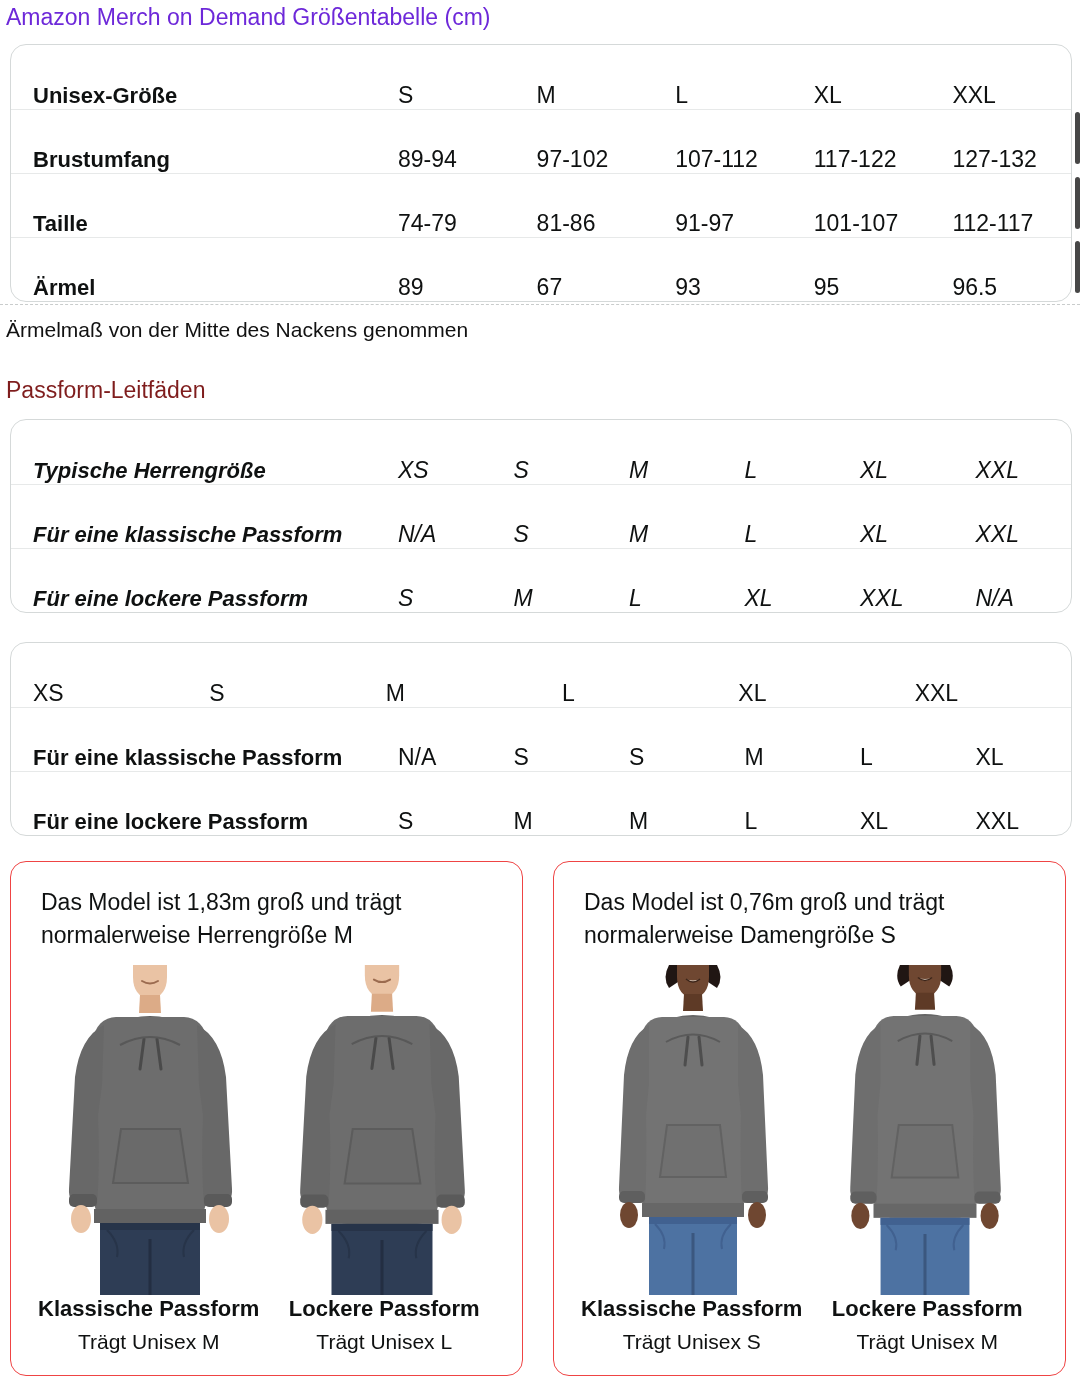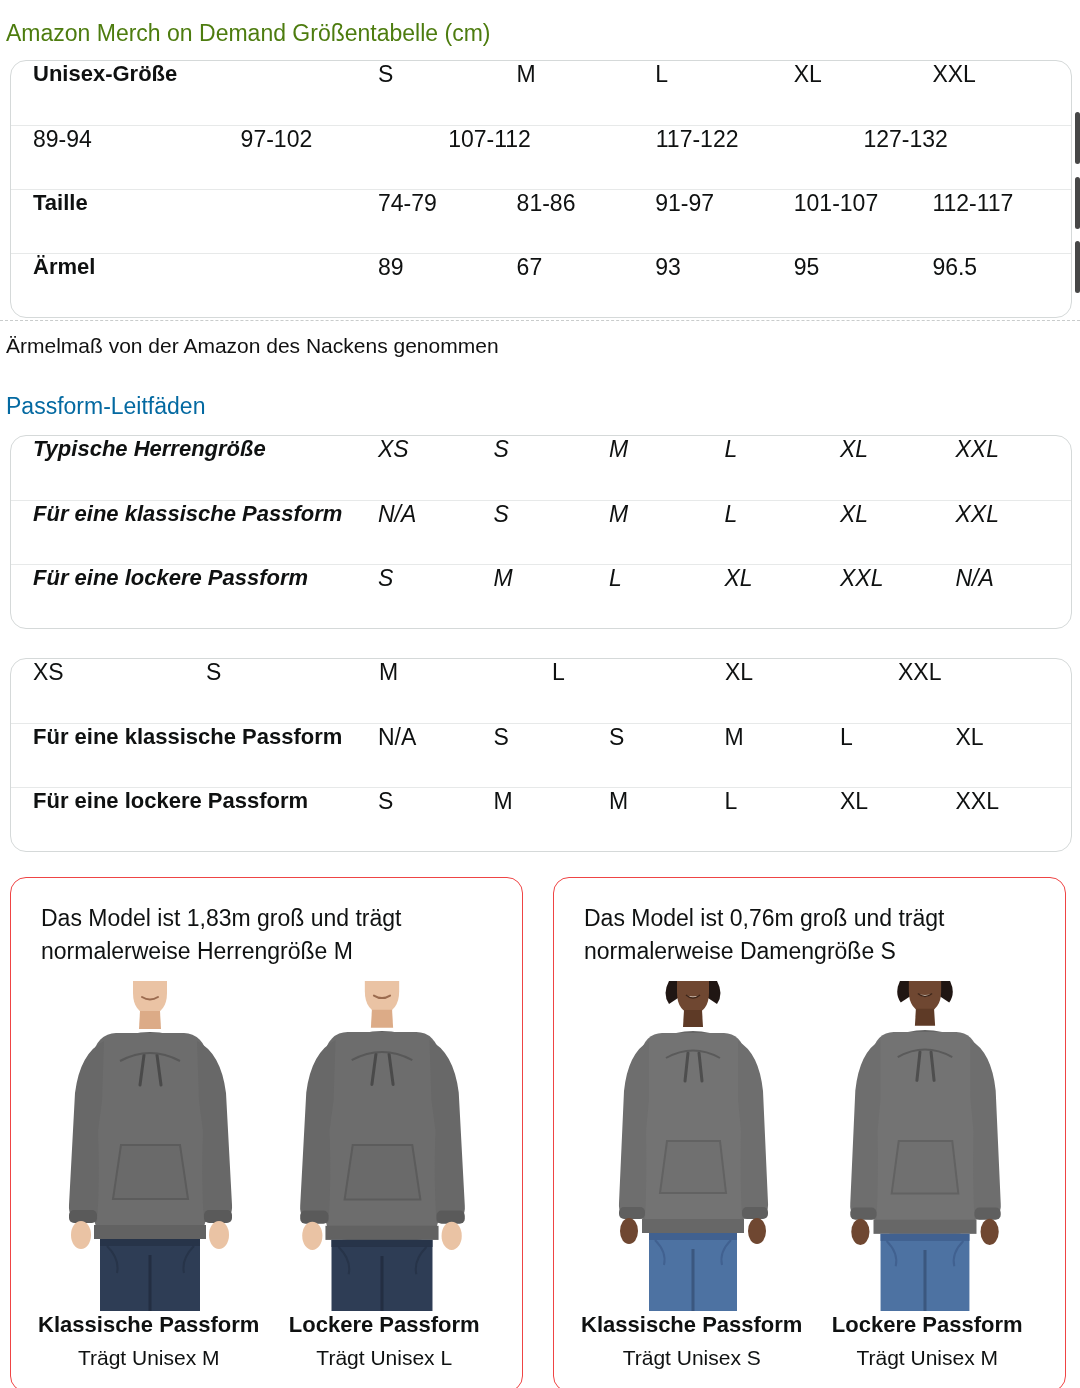--- a/index.html
+++ b/index.html
@@ -1,32 +1,32 @@
 <!DOCTYPE html>
 <html><head>
 <meta charset="utf-8">
 <style>
   * { margin:0; padding:0; box-sizing:border-box; }
   html,body { width:1080px; height:1388px; background:#fff; overflow:hidden;
     font-family:"Liberation Sans", sans-serif; color:#0f1111; }
   .page { position:relative; width:1080px; height:1388px; }
 
-  .page-title { font-size:23px; font-weight:400; padding:20px 0 0 6px; color:#4d7c0f; }
+  .page-title { font-size:23px; font-weight:400; padding:4px 0 0 6px; color:#6d28d9; }
 
   .card-table { width:1062px; margin:13px 0 0 10px; border:1px solid #d5d9d9;
     border-radius:16px; overflow:hidden; background:#fff; }
-  .trow { display:flex; align-items:flex-start; height:64px; padding-left:22px; }
+  .trow { display:flex; align-items:flex-end; height:64px; padding-left:22px;gap:20px; }
   .trow + .trow { border-top:1px solid #e7e9e9; }
   .tlabel { width:345px; flex:none; font-weight:700; font-size:22px; }
   .tcell { flex:1; font-size:23px; }
 
   .dashed-divider { width:1080px; border-top:1px dashed #c9cccc; margin-top:2px; }
 
   .note { font-size:21px; margin:13px 0 0 6px; color:#111; }
-  .section-heading { font-size:23px; margin:35px 0 0 6px; color:#0369a1; }
+  .section-heading { font-size:23px; margin:35px 0 0 6px; color:#7f1d1d; }
 
   .fit-table-1 { margin-top:15px;font-style:italic; }
   .fit-table-2 { margin-top:29px; }
 
   .cards-row { display:flex; gap:30px; margin:25px 0 0 10px; }
   .model-card { width:513px; height:515px; border:1px solid #ef4444; border-radius:16px;
     padding:24px 20px 0 20px; background:#fff; }
   .model-desc { font-size:23px; line-height:33px; padding-left:10px; }
 
   .figures-row { display:flex; justify-content:center; gap:28px; margin-top:13px; }
@@ -109,20 +109,21 @@
   <div class="card-table">
     <div class="trow">
       <span class="tlabel">Unisex-Größe</span>
       <span class="tcell">S</span>
       <span class="tcell">M</span>
       <span class="tcell">L</span>
       <span class="tcell">XL</span>
       <span class="tcell">XXL</span>
     </div>
     <div class="trow">
+      <span class="tlabel">Brustumfang</span>
       <span class="tcell">89-94</span>
       <span class="tcell">97-102</span>
       <span class="tcell">107-112</span>
       <span class="tcell">117-122</span>
       <span class="tcell">127-132</span>
     </div>
     <div class="trow">
       <span class="tlabel">Taille</span>
       <span class="tcell">74-79</span>
       <span class="tcell">81-86</span>
@@ -135,21 +136,21 @@
       <span class="tcell">89</span>
       <span class="tcell">67</span>
       <span class="tcell">93</span>
       <span class="tcell">95</span>
       <span class="tcell">96.5</span>
     </div>
   </div>
 
   <div class="dashed-divider"></div>
 
-  <div class="note">Ärmelmaß von der Amazon des Nackens genommen</div>
+  <div class="note">Ärmelmaß von der Mitte des Nackens genommen</div>
 
   <div class="section-heading">Passform-Leitfäden</div>
 
   <div class="card-table fit-table-1">
     <div class="trow">
       <span class="tlabel">Typische Herrengröße</span>
       <span class="tcell">XS</span>
       <span class="tcell">S</span>
       <span class="tcell">M</span>
       <span class="tcell">L</span>

